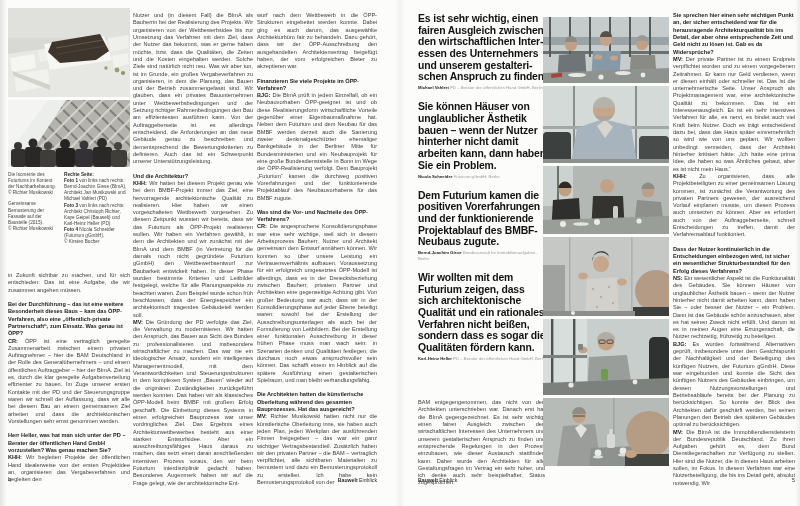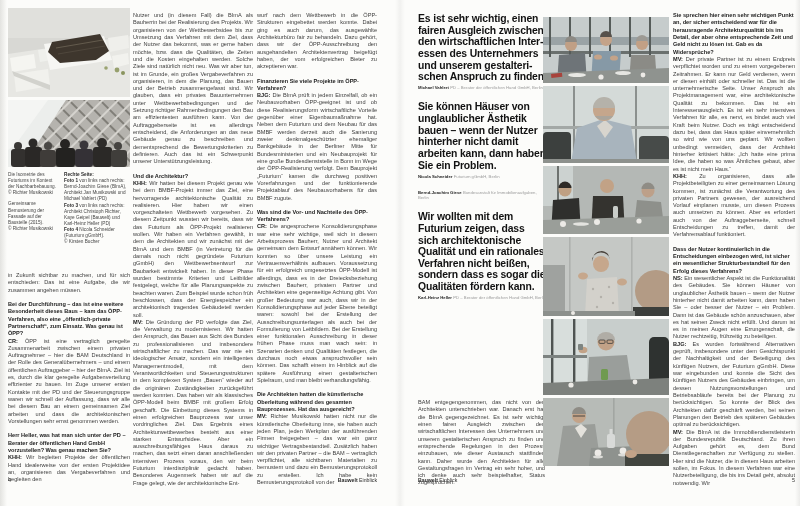--- a/index.html
+++ b/index.html
@@ -160,20 +160,21 @@
     <blockquote>Es ist sehr wichtig, einen fairen Ausgleich zwischen den wirtschaftlichen Inter­essen des Unternehmers und unserem gestalteri­schen Anspruch zu finden.</blockquote>
     <figcaption><b>Michael Vahlert</b> <span>PD – Berater der öffentlichen Hand GmbH, Berlin</span></figcaption>
   </figure>
 
   <figure class="quote">
     <blockquote>Sie können Häuser von unglaublicher Ästhetik bauen – wenn der Nutzer hinterher nicht damit arbeiten kann, dann haben Sie ein Problem.</blockquote>
     <figcaption><b>Nicola Schneider</b> <span>Futurium gGmbH, Berlin</span></figcaption>
   </figure>
 
   <figure class="quote">
+    <blockquote>Dem Futurium kamen die positiven Vorerfahrungen und der funktionierende Projektablauf des BMBF-Neubaus zugute.</blockquote>
     <figcaption><b>Bernd-Joachim Giese</b> <span>Bundesanstalt für Immobilienaufgaben, Berlin</span></figcaption>
   </figure>
 
   <figure class="quote">
     <blockquote>Wir wollten mit dem Futurium zeigen, dass sich architektonische Qualität und ein rationales Verfahren nicht beißen, sondern dass es sogar die Quali­täten fördern kann.</blockquote>
     <figcaption><b>Karl-Heinz Heller</b> <span>PD – Berater der öffentlichen Hand GmbH, Berlin</span></figcaption>
   </figure>
 </div>
   <div class="bodycol quotes-tail" style="left:418px;top:385px;width:127px;">
   <p class="blk t-p"><span>BAM entgegengenommen, das nicht von den Architekten unterschrieben war. Danach erst hat die BImA gegengezeichnet. Es ist sehr wichtig, einen fairen Ausgleich zwischen den wirtschaftlichen Interessen des Unternehmers und unserem gestalterischen Anspruch zu finden und entsprechende Regelungen in den Prozess einzubauen, wie dieser Austausch stattfinden kann. Daher wurde den Architekten für alle Gestaltungsfragen im Vertrag ein sehr hoher, und ich denke auch sehr beispielhafter, Status zugesprochen.</span></p>

